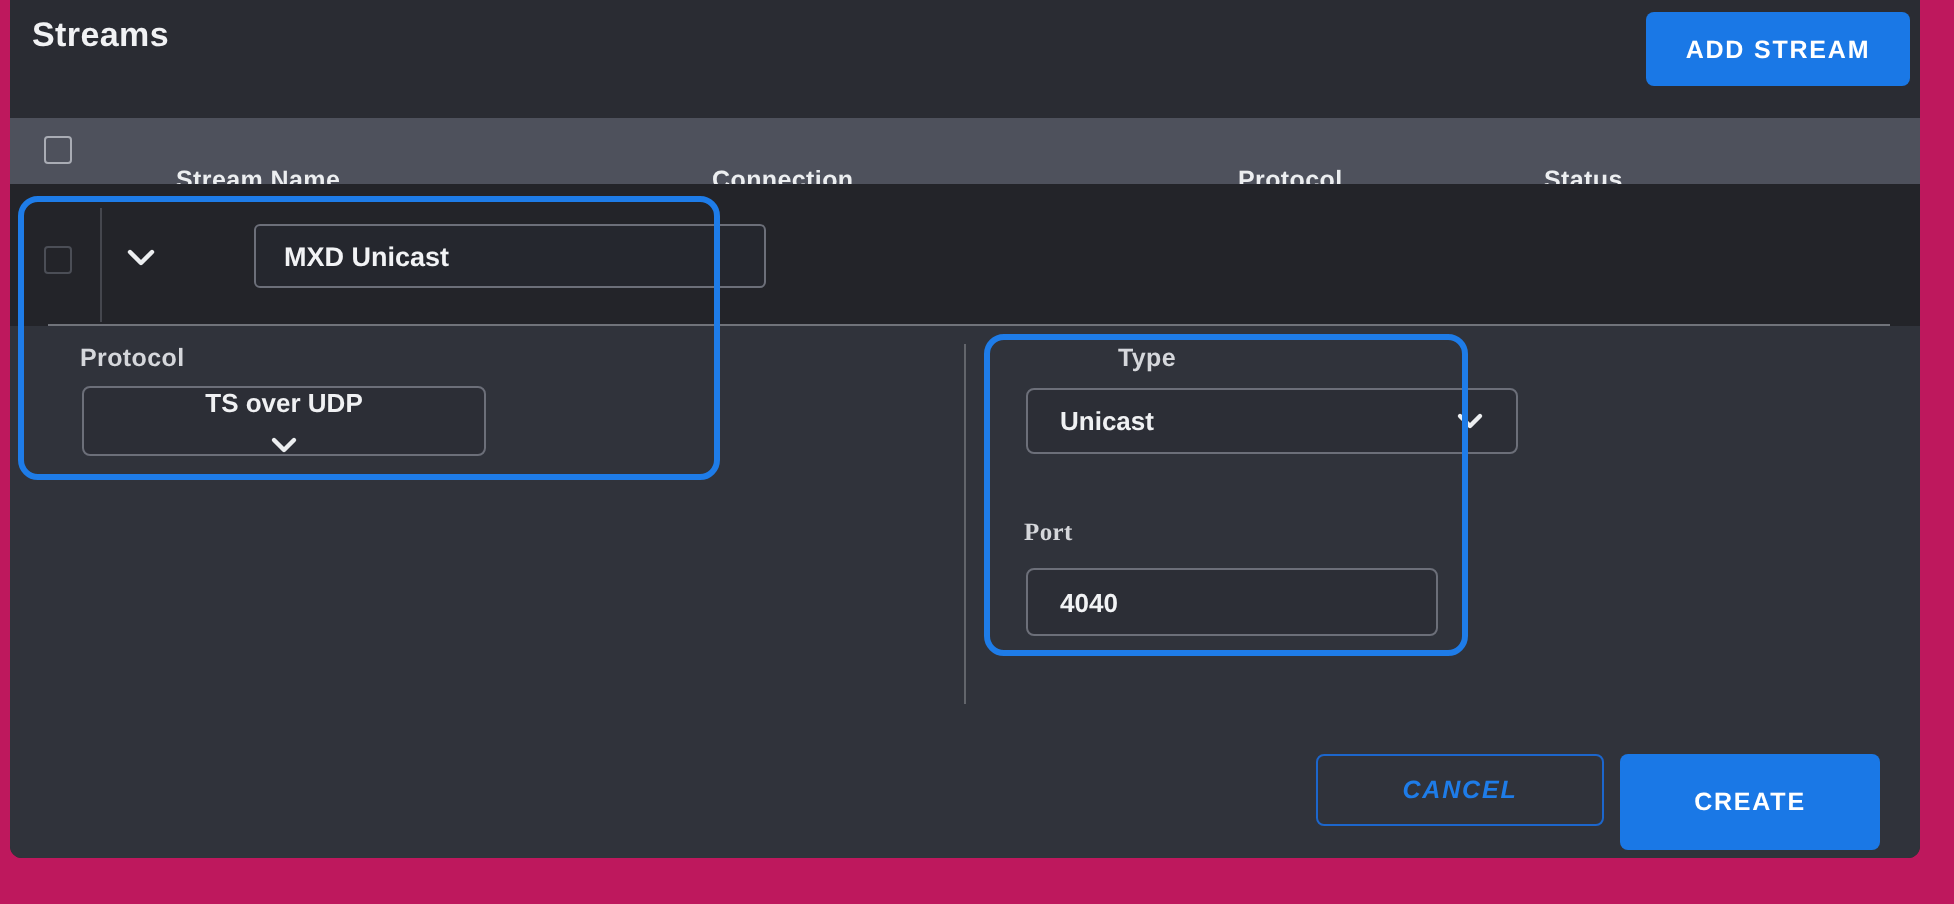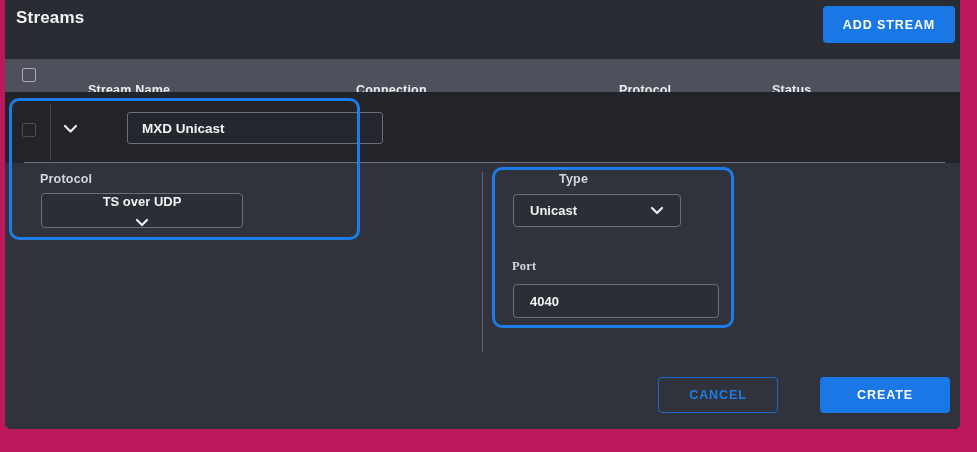--- a/index.html
+++ b/index.html
@@ -60,22 +60,22 @@
     justify-content:space-between;padding:0 16px;cursor:pointer;
   }
   .select .sel-value{font-size:13px;font-weight:bold;color:#f0f1f3;}
   .port-input{left:508px;top:284px;width:206px;height:34px;background:#2c2e36;border-radius:4px;font-size:13px;padding-left:16px;}
   .highlight{
     position:absolute;border:3px solid #1e7ce8;border-radius:10px;
     pointer-events:none;box-sizing:border-box;background:transparent;
   }
   .hl-left{left:4px;top:98px;width:351px;height:142px;}
   .hl-right{left:487px;top:167px;width:242px;height:161px;}
-  .cancel-btn{position:absolute;left:653px;top:377px;width:120px;height:36px;}
-  .create-btn{position:absolute;left:805px;top:377px;width:130px;height:36px;margin-left:10px;}
+  .cancel-btn{position:absolute;left:653px;top:377px;width:144px;height:36px;font-style:italic;}
+  .create-btn{position:absolute;left:805px;top:377px;width:130px;height:48px;}
 </style>
 </head>
 <body>
 
 <div id="screen">
   <div class="panel">
 
     <div class="page-title">Streams</div>
 
     <button class="btn btn-primary add-stream">ADD STREAM</button>
@@ -109,21 +109,21 @@
       <span>
         <svg class="chev" width="14" height="9" viewBox="0 0 14 9">
           <path d="M2 2 L7 7 L12 2" fill="none" stroke="#eceef0" stroke-width="2.2" stroke-linecap="round" stroke-linejoin="round"></path>
         </svg>
       </span>
     </div>
 
     <span class="vsep-mid"></span>
 
     <span class="field-label" style="left:507px;top:172px;margin-left:47px;">Type</span>
-    <div class="select" style="left:508px;top:194px;width:168px;height:33px;">
+    <div class="select" style="left:508px;top:194px;width:246px;height:33px;">
       <span class="sel-value">Unicast</span>
       <span>
         <svg class="chev" width="14" height="9" viewBox="0 0 14 9">
           <path d="M2 2 L7 7 L12 2" fill="none" stroke="#eceef0" stroke-width="2.2" stroke-linecap="round" stroke-linejoin="round"></path>
         </svg>
       </span>
     </div>
 
     <span class="field-label" style="left:507px;top:259px;font-family:Liberation Serif, serif;">Port</span>
     <input class="text-input port-input" type="text" value="4040" style="">

